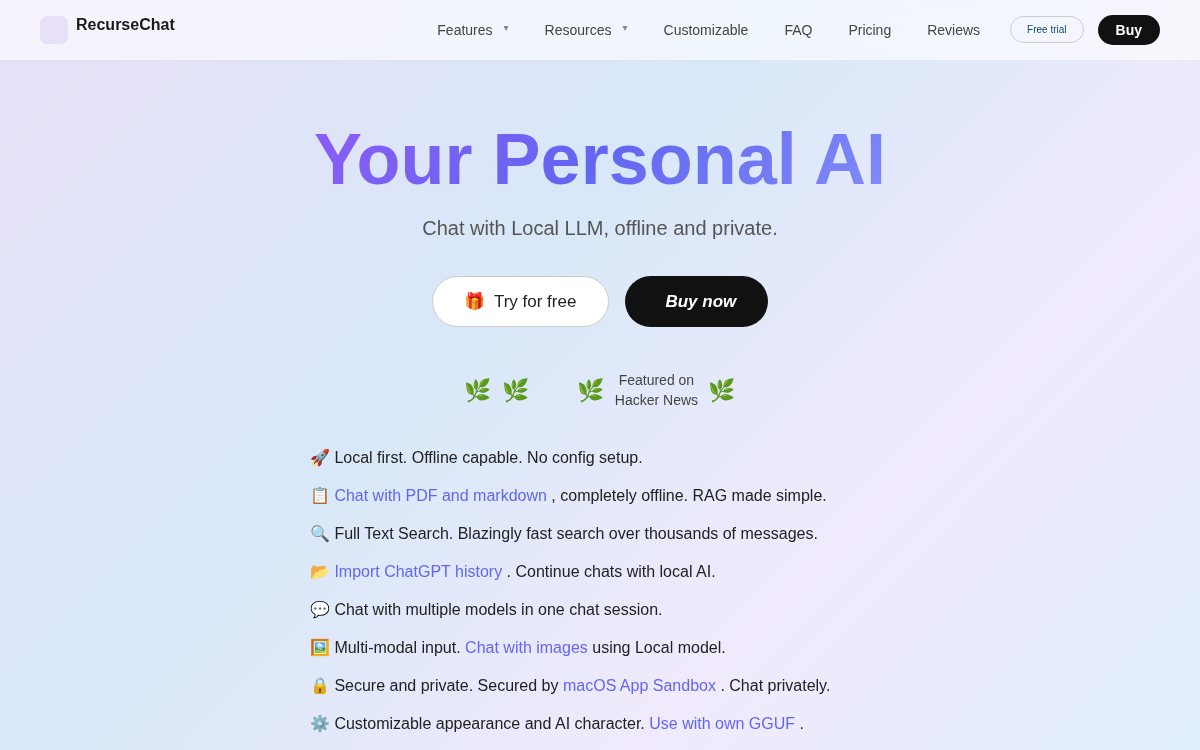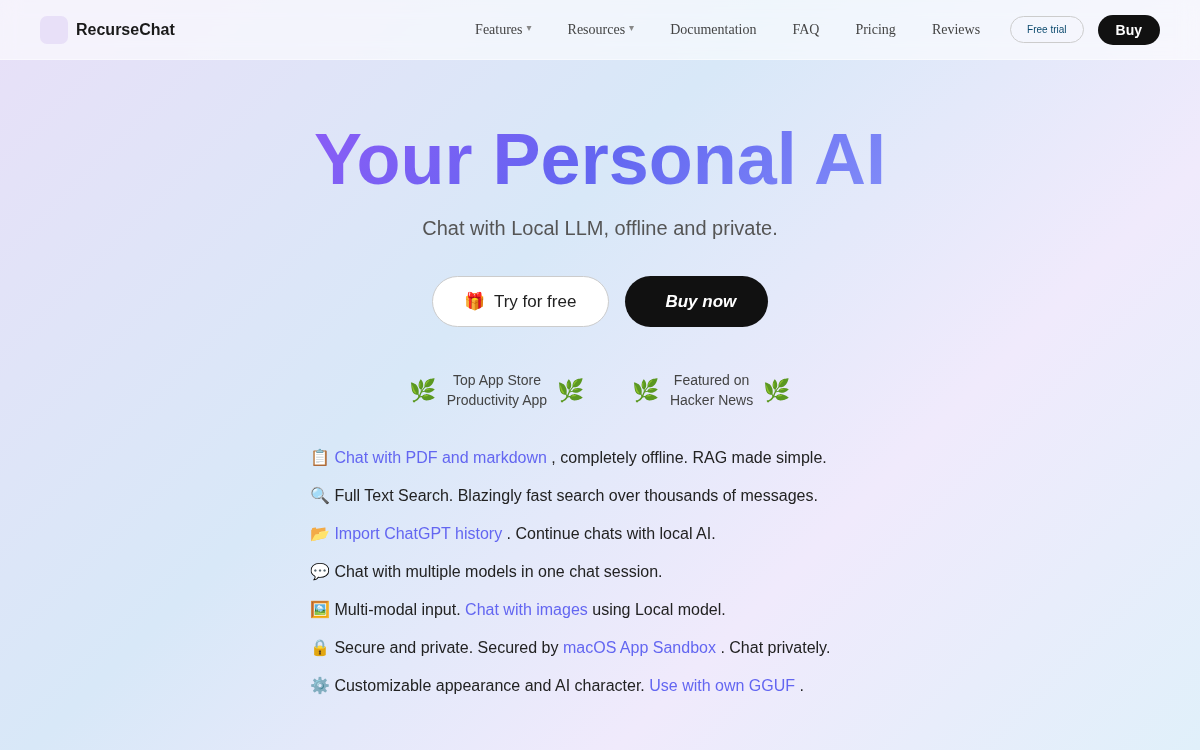--- a/index.html
+++ b/index.html
@@ -18,21 +18,20 @@
       align-items: center;
       padding: 0 40px;
       height: 60px;
       background: rgba(255,255,255,0.6);
       backdrop-filter: blur(10px);
       border-bottom: 1px solid rgba(255,255,255,0.4);
     }
 
     .nav-logo {
       display: flex;
-      align-items: center;
       gap: 8px;
       font-weight: 700;
       font-size: 16px;
       color: #1a1a1a;
       text-decoration: none;
       margin-right: auto;
     }
 
     .nav-logo-icon {
       width: 28px;
@@ -46,22 +45,21 @@
     }
 
     .nav-link {
       padding: 6px 14px;
       font-size: 14px;
       color: #444;
       cursor: pointer;
       border-radius: 6px;
       display: flex;
       align-items: flex-start;
-      gap: 4px;
-      font-family: Liberation Serif, serif;
+      gap: 11px;
     }
 
     .nav-link .chevron { font-size: 10px; color: #888; }
 
     .btn-free-trial {
       padding: 7px 16px;
       border: 1.5px solid #ccc;
       border-radius: 20px;
       background: transparent;
       font-size: 10px;
@@ -207,21 +205,21 @@
   <div class="nav-links">
     <span class="nav-link">
       <span>Features</span>
       <span class="chevron">▾</span>
     </span>
     <span class="nav-link">
       <span>Resources</span>
       <span class="chevron">▾</span>
     </span>
     <span class="nav-link">
-      <span>Documentation</span>
+      <span>Customizable</span>
     </span>
     <span class="nav-link">
       <span>FAQ</span>
     </span>
     <span class="nav-link">
       <span>Pricing</span>
     </span>
     <span class="nav-link">
       <span>Reviews</span>
     </span>
@@ -241,38 +239,38 @@
     </button>
     <button class="btn-buy-now">
         <span></span>
       <span>Buy now</span>
     </button>
   </div>
 
   <div class="badges">
     <div class="badge">
       <span class="laurel">🌿</span>
-      <div class="badge-text">
-        <div>Top App Store</div>
-        <div>Productivity App</div>
-      </div>
       <span class="laurel">🌿</span>
     </div>
     <div class="badge">
       <span class="laurel">🌿</span>
       <div class="badge-text">
         <div>Featured on</div>
         <div>Hacker News</div>
       </div>
       <span class="laurel">🌿</span>
     </div>
   </div>
 
   <div class="features-list">
 
+    <div class="feature-item">
+      <span>🚀</span>
+      <span>Local first. Offline capable. No config setup.</span>
+    </div>
 
     <div class="feature-item">
       <span>📋</span>
       <a class="feature-link">Chat with PDF and markdown</a>
       <span>, completely offline. RAG made simple.</span>
     </div>
 
     <div class="feature-item">
       <span>🔍</span>
       <span>Full Text Search. Blazingly fast search over thousands of messages.</span>

